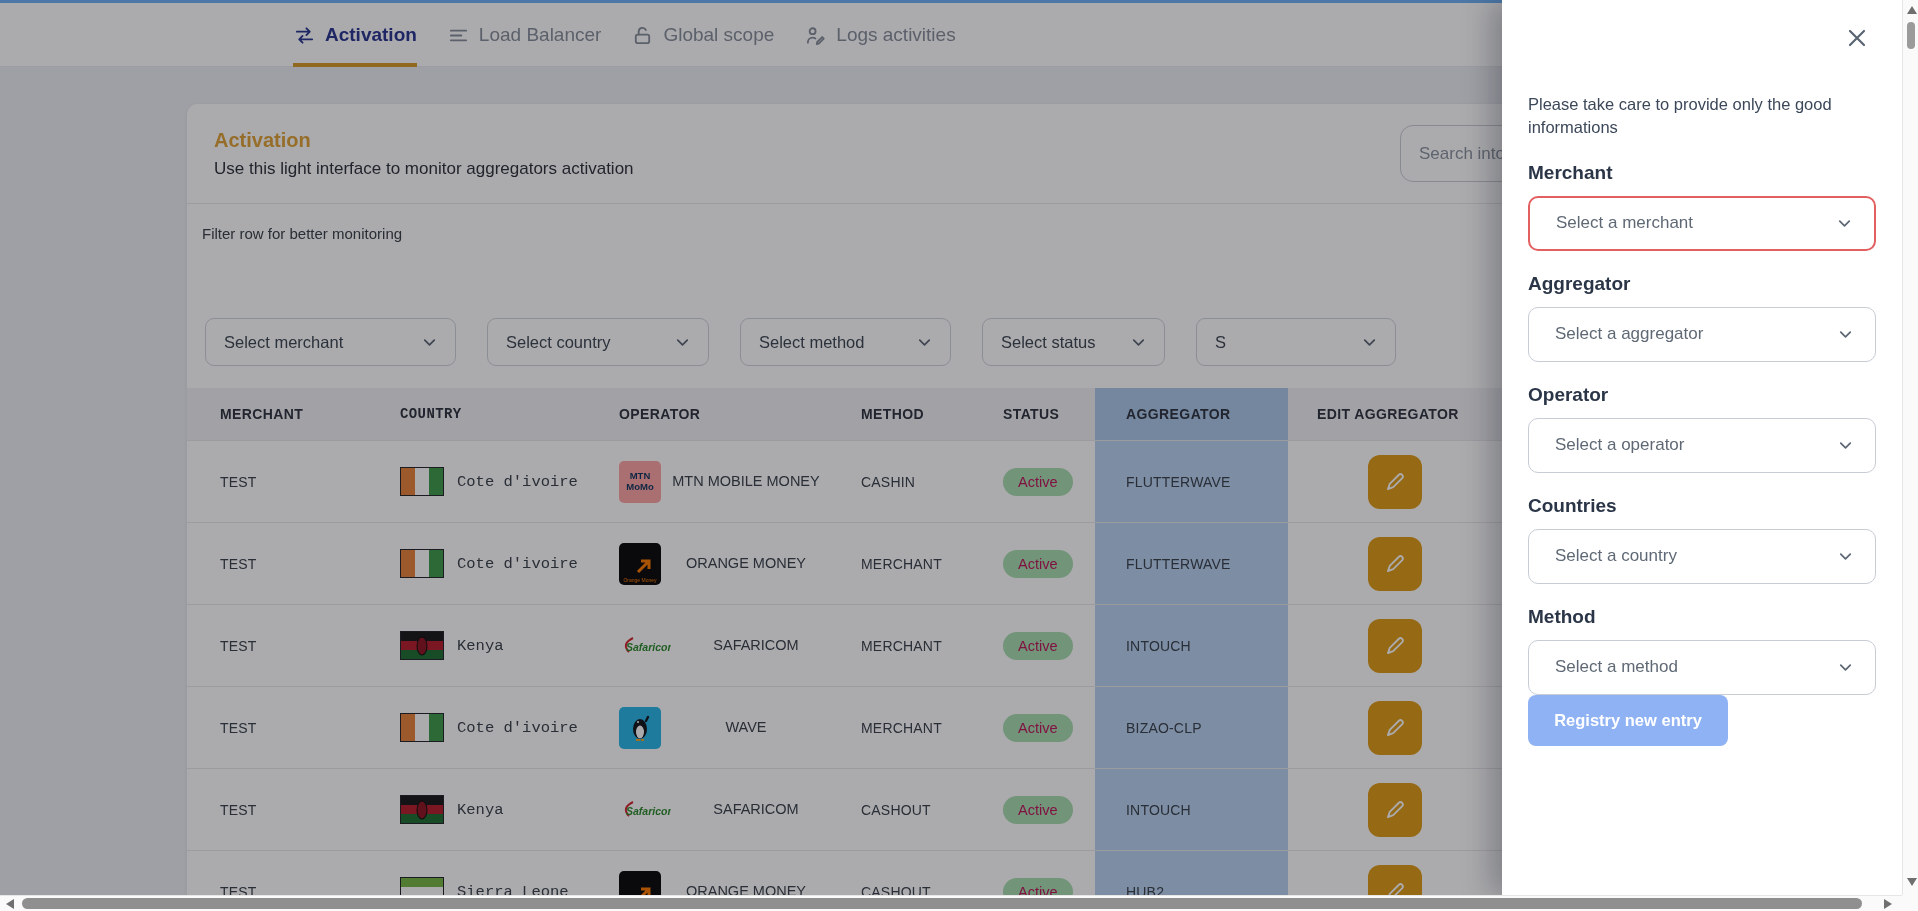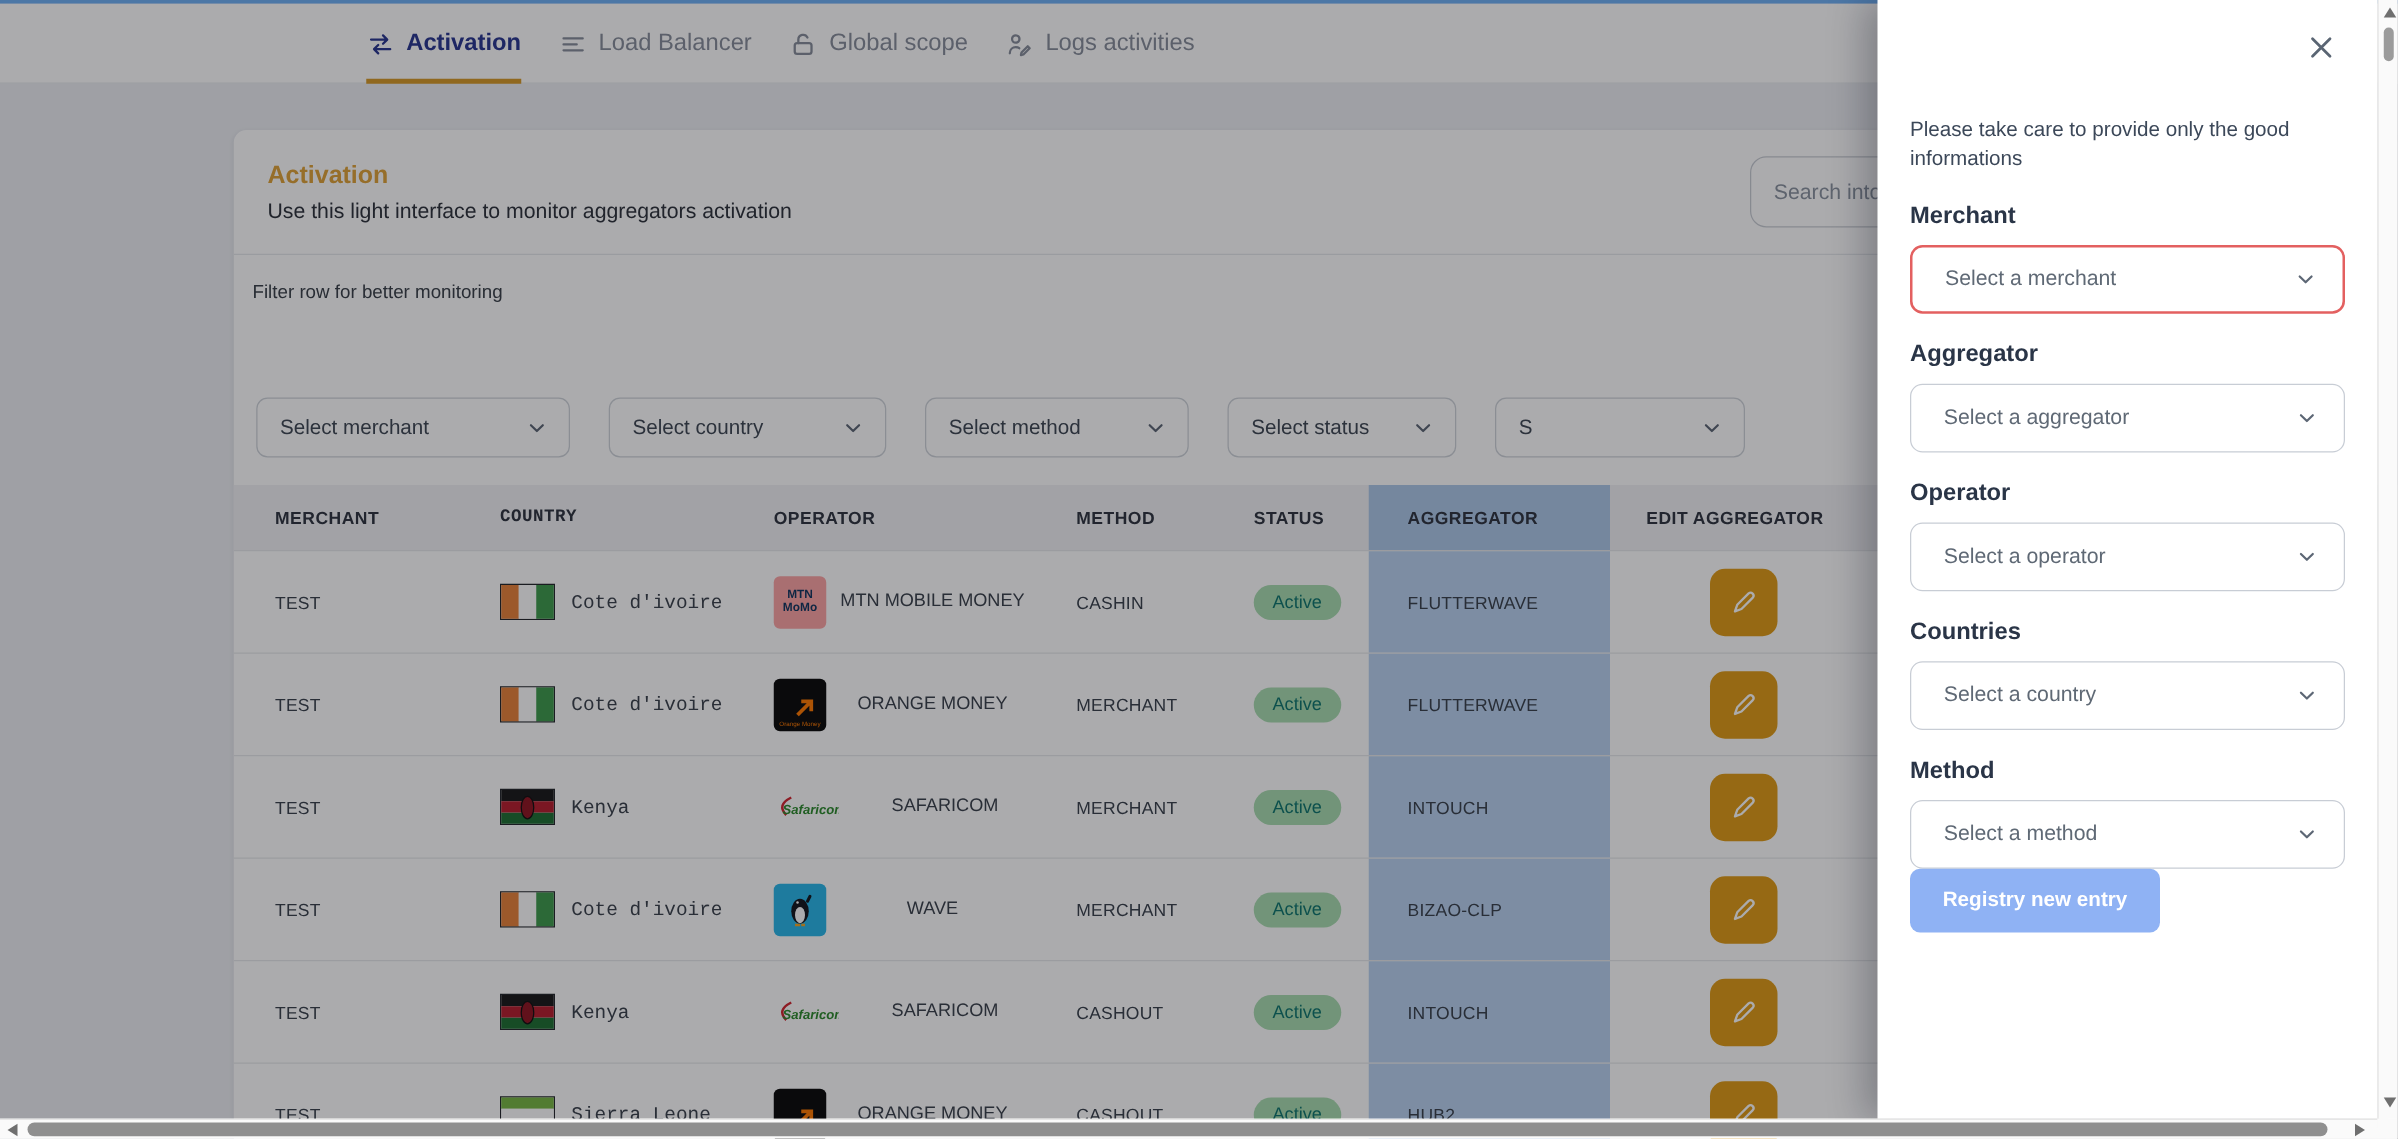--- a/index.html
+++ b/index.html
@@ -46,21 +46,21 @@
   .c-method { padding-left:16px; }
   .c-status { padding-left:18px; }
   .c-agg { padding-left:31px; }
   .c-edit { padding-left:29px; }
   .tbody .c-edit { justify-content:center; padding-left:0; }
   .cell-txt { font-size:14px; color:#3a424d; letter-spacing:.2px; }
   .country-name, .op-name { font-size:15.5px; color:#3b424c; }
   .op-name { flex:1; max-width:150px; text-align:center; font-size:14.5px; line-height:1.25; }
   .agg-col { background:#b9d2f0; }
   .thead .agg-col { background:#adc8e8; }
-  .pill { background:#a9dcb0; color:#0f766e; font-size:14.5px; padding:6px 15px; border-radius:16px; }
+  .pill { background:#a9dcb0; color:#be185d; font-size:14.5px; padding:6px 15px; border-radius:16px; }
   .edit-btn { width:54px; height:54px; border-radius:12px; background:#e09c17; border:none; display:flex; align-items:center; justify-content:center; cursor:pointer; }
   .edit-btn svg { width:26px; height:26px; }
 
   
   .flag { width:44px; height:29px; border:1px solid #23262b; display:flex; flex:none; }
   .flag > div { flex:1; }
   .flag.horiz { flex-direction:column; }
   .f-ci1{background:#e8833a}.f-ci2{background:#ffffff}.f-ci3{background:#3f9b4c}
   .f-ke1{background:#1b1b1b}.f-ke2{background:#b71f2e; position:relative;}.f-ke3{background:#1f6f33}
   .f-ke2::after{content:""; position:absolute; left:50%; top:50%; width:9px; height:17px; transform:translate(-50%,-50%); background:#8f1622; border-radius:50%; border:1px solid #111;}

